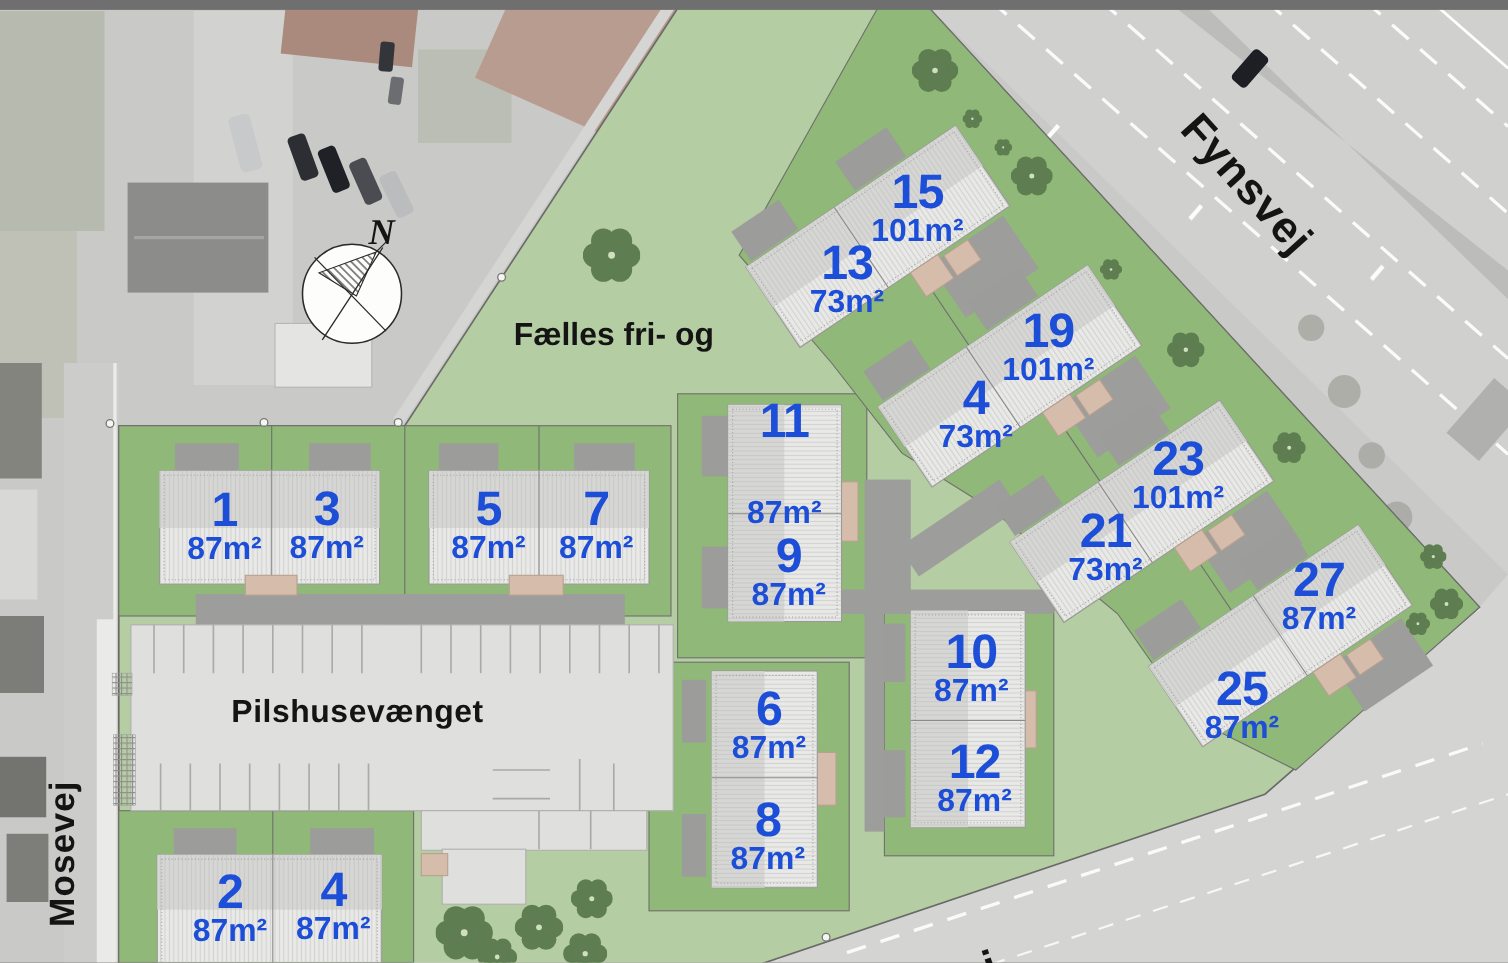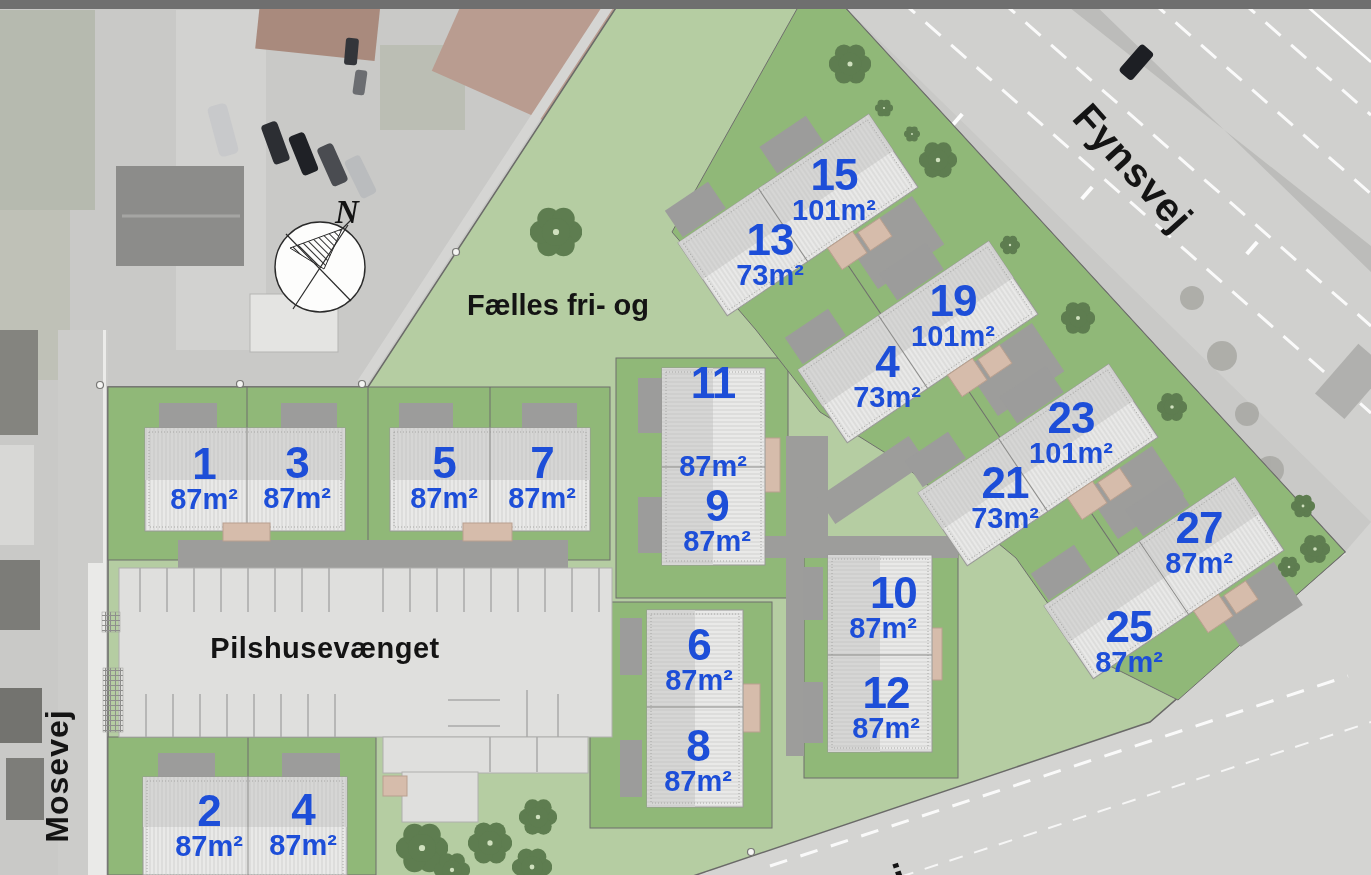--- a/index.html
+++ b/index.html
@@ -390,21 +390,21 @@
       <span class="u-area">87m²</span>
     </div>
 <div class="unit" style="left:699px;top:660px;">
       <span class="u-num">6</span>
       <span class="u-area">87m²</span>
     </div>
 <div class="unit" style="left:698px;top:761px;">
       <span class="u-num">8</span>
       <span class="u-area">87m²</span>
     </div>
-<div class="unit" style="left:883px;top:608px;align-items:flex-end;">
+<div class="unit" style="left:883px;top:608px;">
       <span class="u-num">10</span>
       <span class="u-area">87m²</span>
     </div>
 <div class="unit" style="left:886px;top:708px;">
       <span class="u-num">12</span>
       <span class="u-area">87m²</span>
     </div>
 <div class="unit" style="left:770px;top:255px;">
       <span class="u-num">13</span>
       <span class="u-area">73m²</span>

